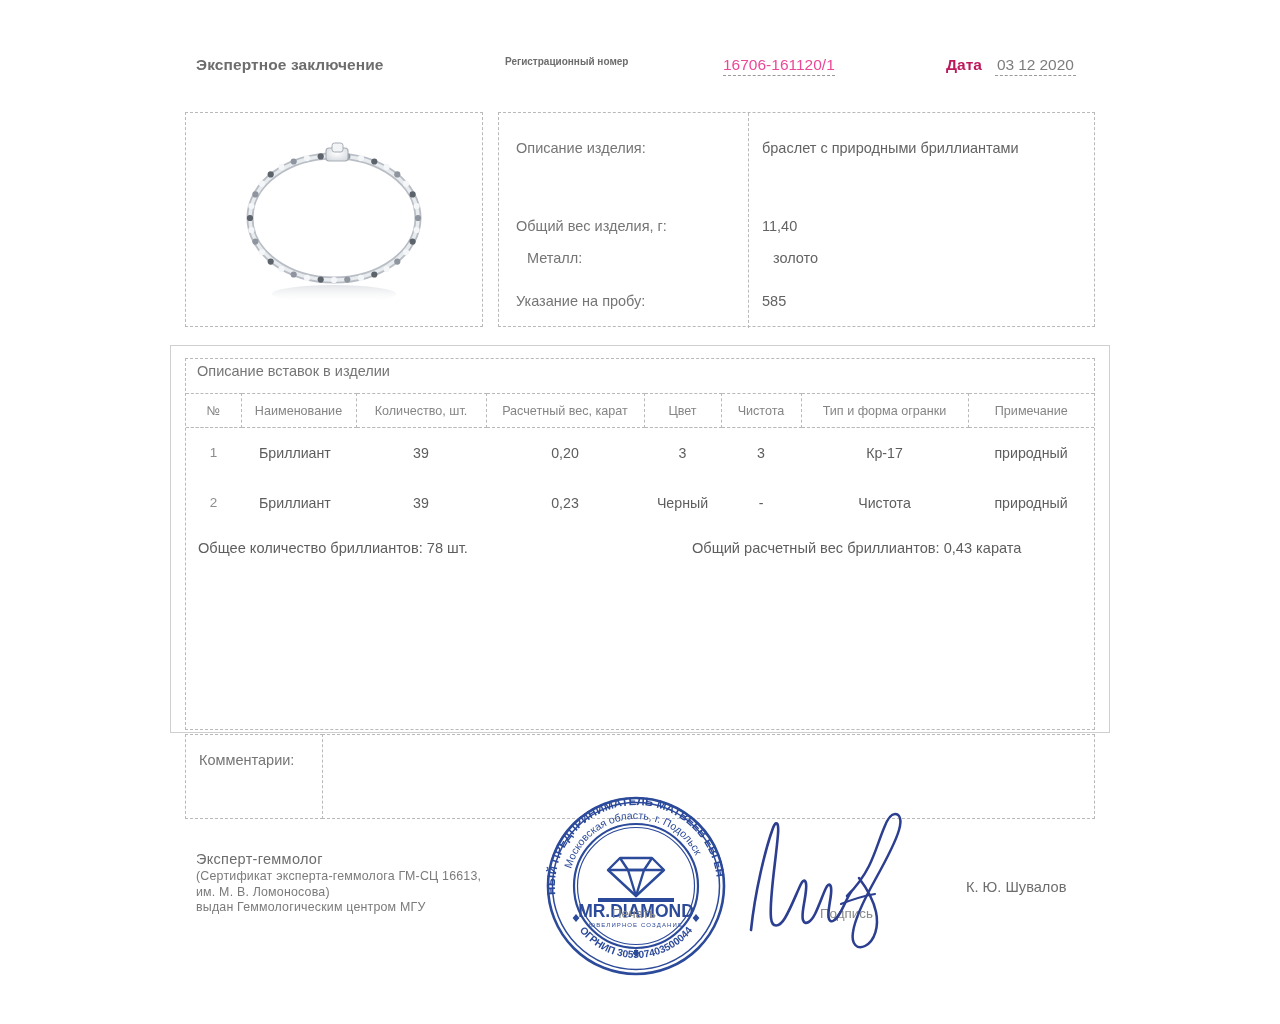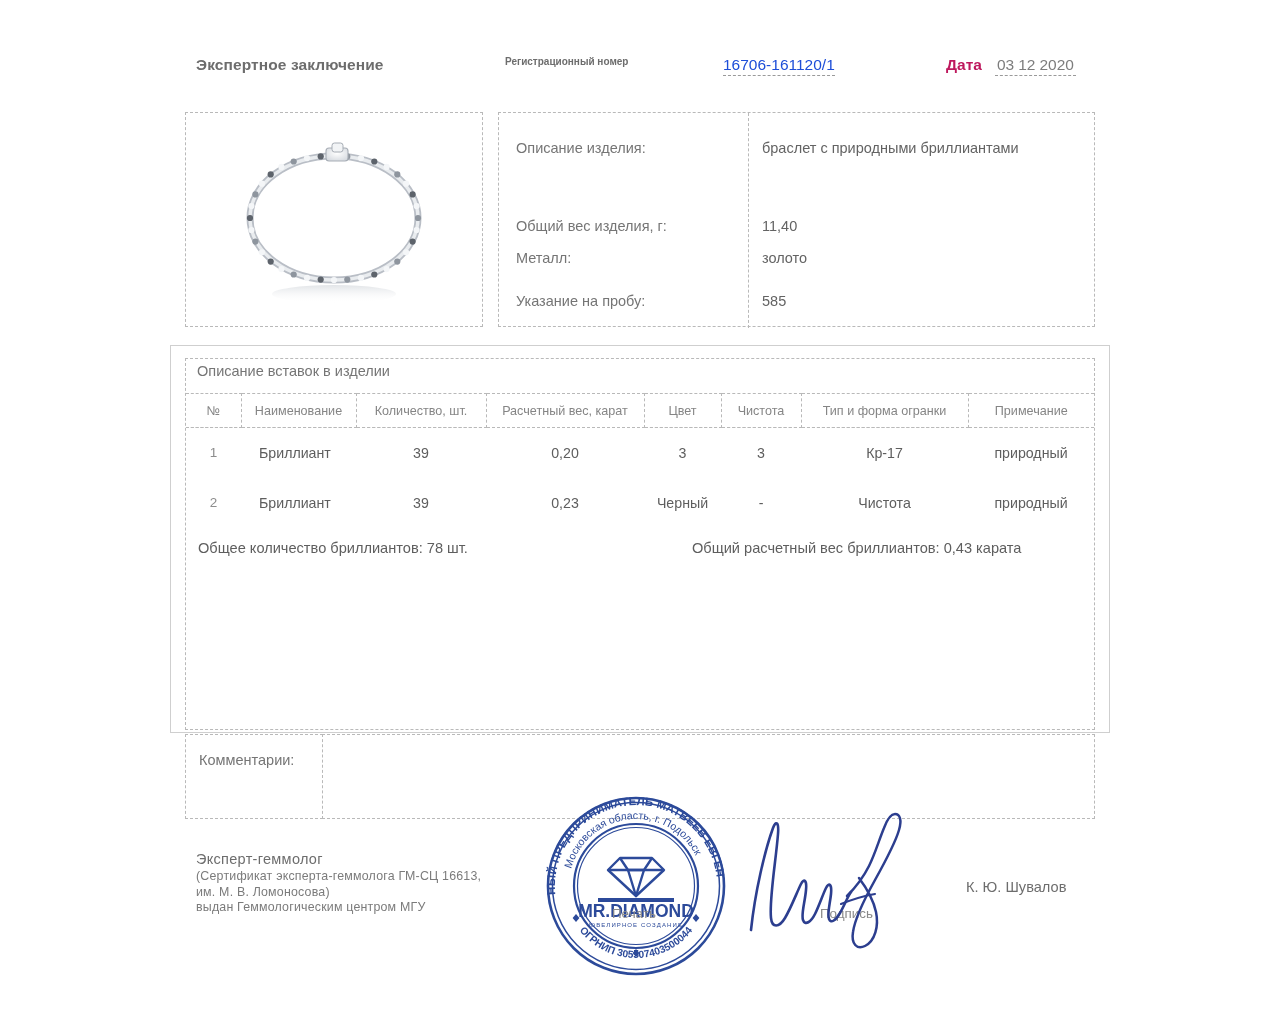--- a/index.html
+++ b/index.html
@@ -47,21 +47,21 @@
     font-size: 10px;
     font-weight: bold;
     color: #6d6d6d;
     white-space: nowrap;
   }
   .hdr-reg-value {
     position: absolute;
     left: 538px;
     top: 0;
     font-size: 15.5px;
-    color: #1d4ed8;
+    color: #ec4899;
     white-space: nowrap;
     border-bottom: 1px dashed #9a9a9a;
     padding-bottom: 1px;
   }
   .hdr-date-label {
     position: absolute;
     left: 761px;
     top: 0;
     font-size: 15.5px;
     font-weight: bold;
@@ -127,21 +127,21 @@
   }
   .desc-value {
     position: absolute;
     left: 263px;
     font-size: 14.5px;
     color: #636363;
     white-space: nowrap;
   }
   .r1 { top: 27px; }
   .r2 { top: 105px; }
-  .r3 { top: 137px; }
+  .r3 { top: 137px; margin-left: 11px; }
   .r4 { top: 180px; }
 
   
   .inserts-outer {
     position: absolute;
     left: 170px;
     top: 345px;
     width: 940px;
     height: 388px;
     border: 1px solid #cfcfcf;

